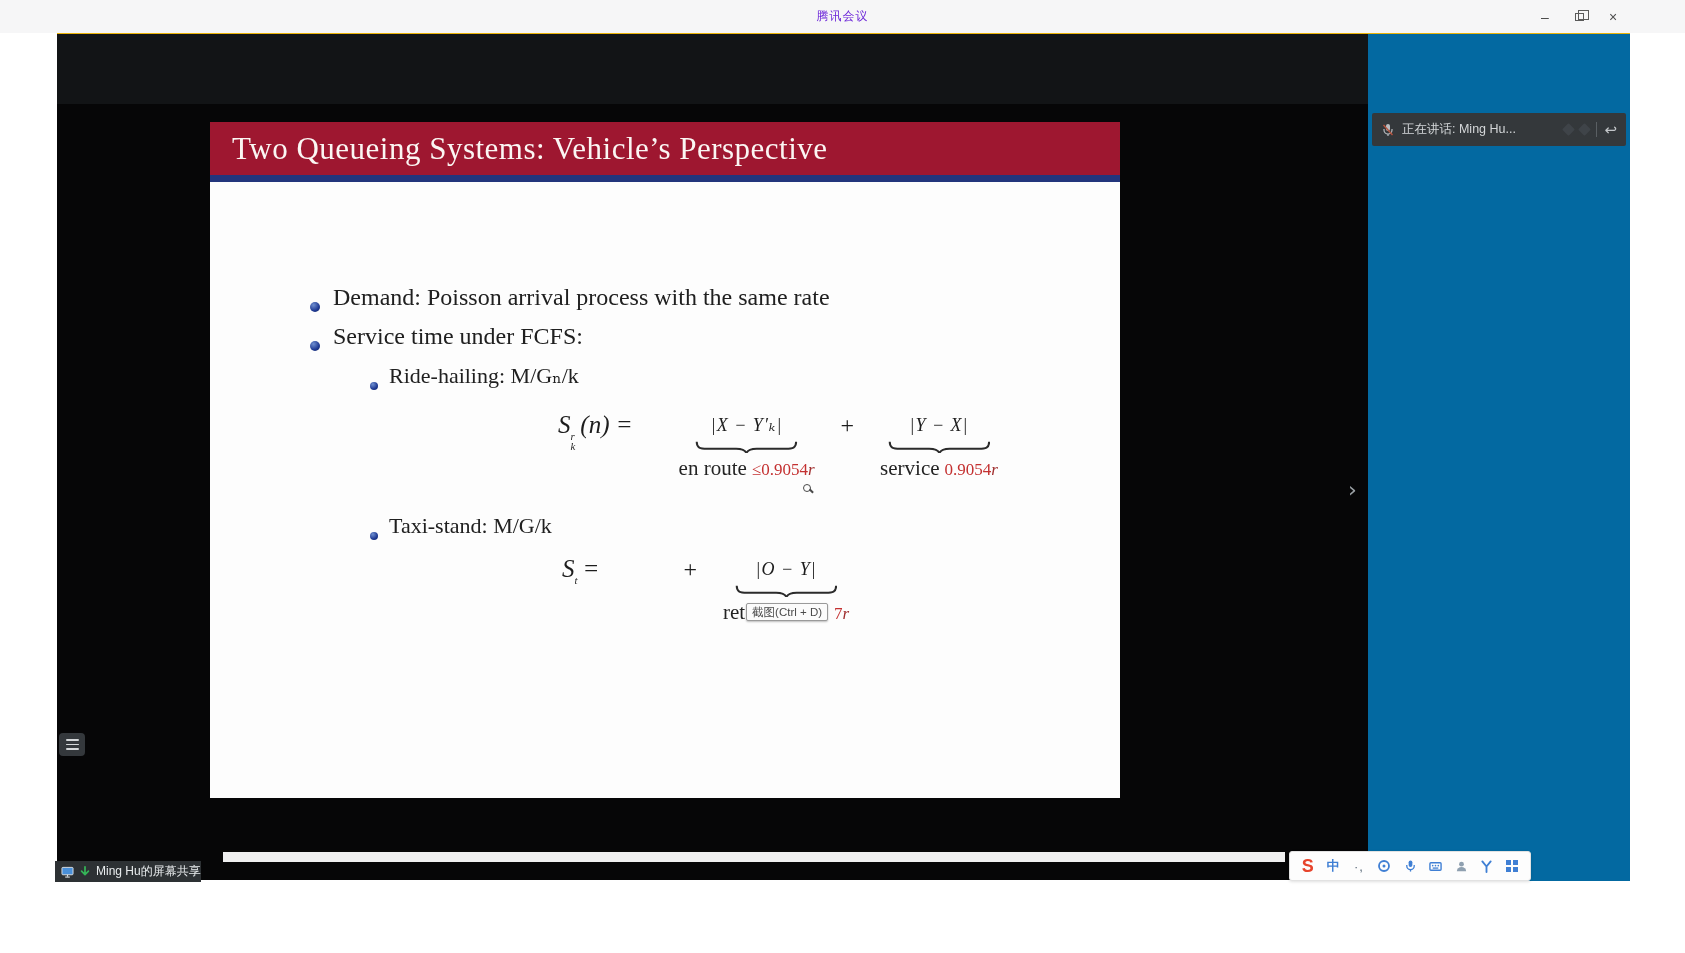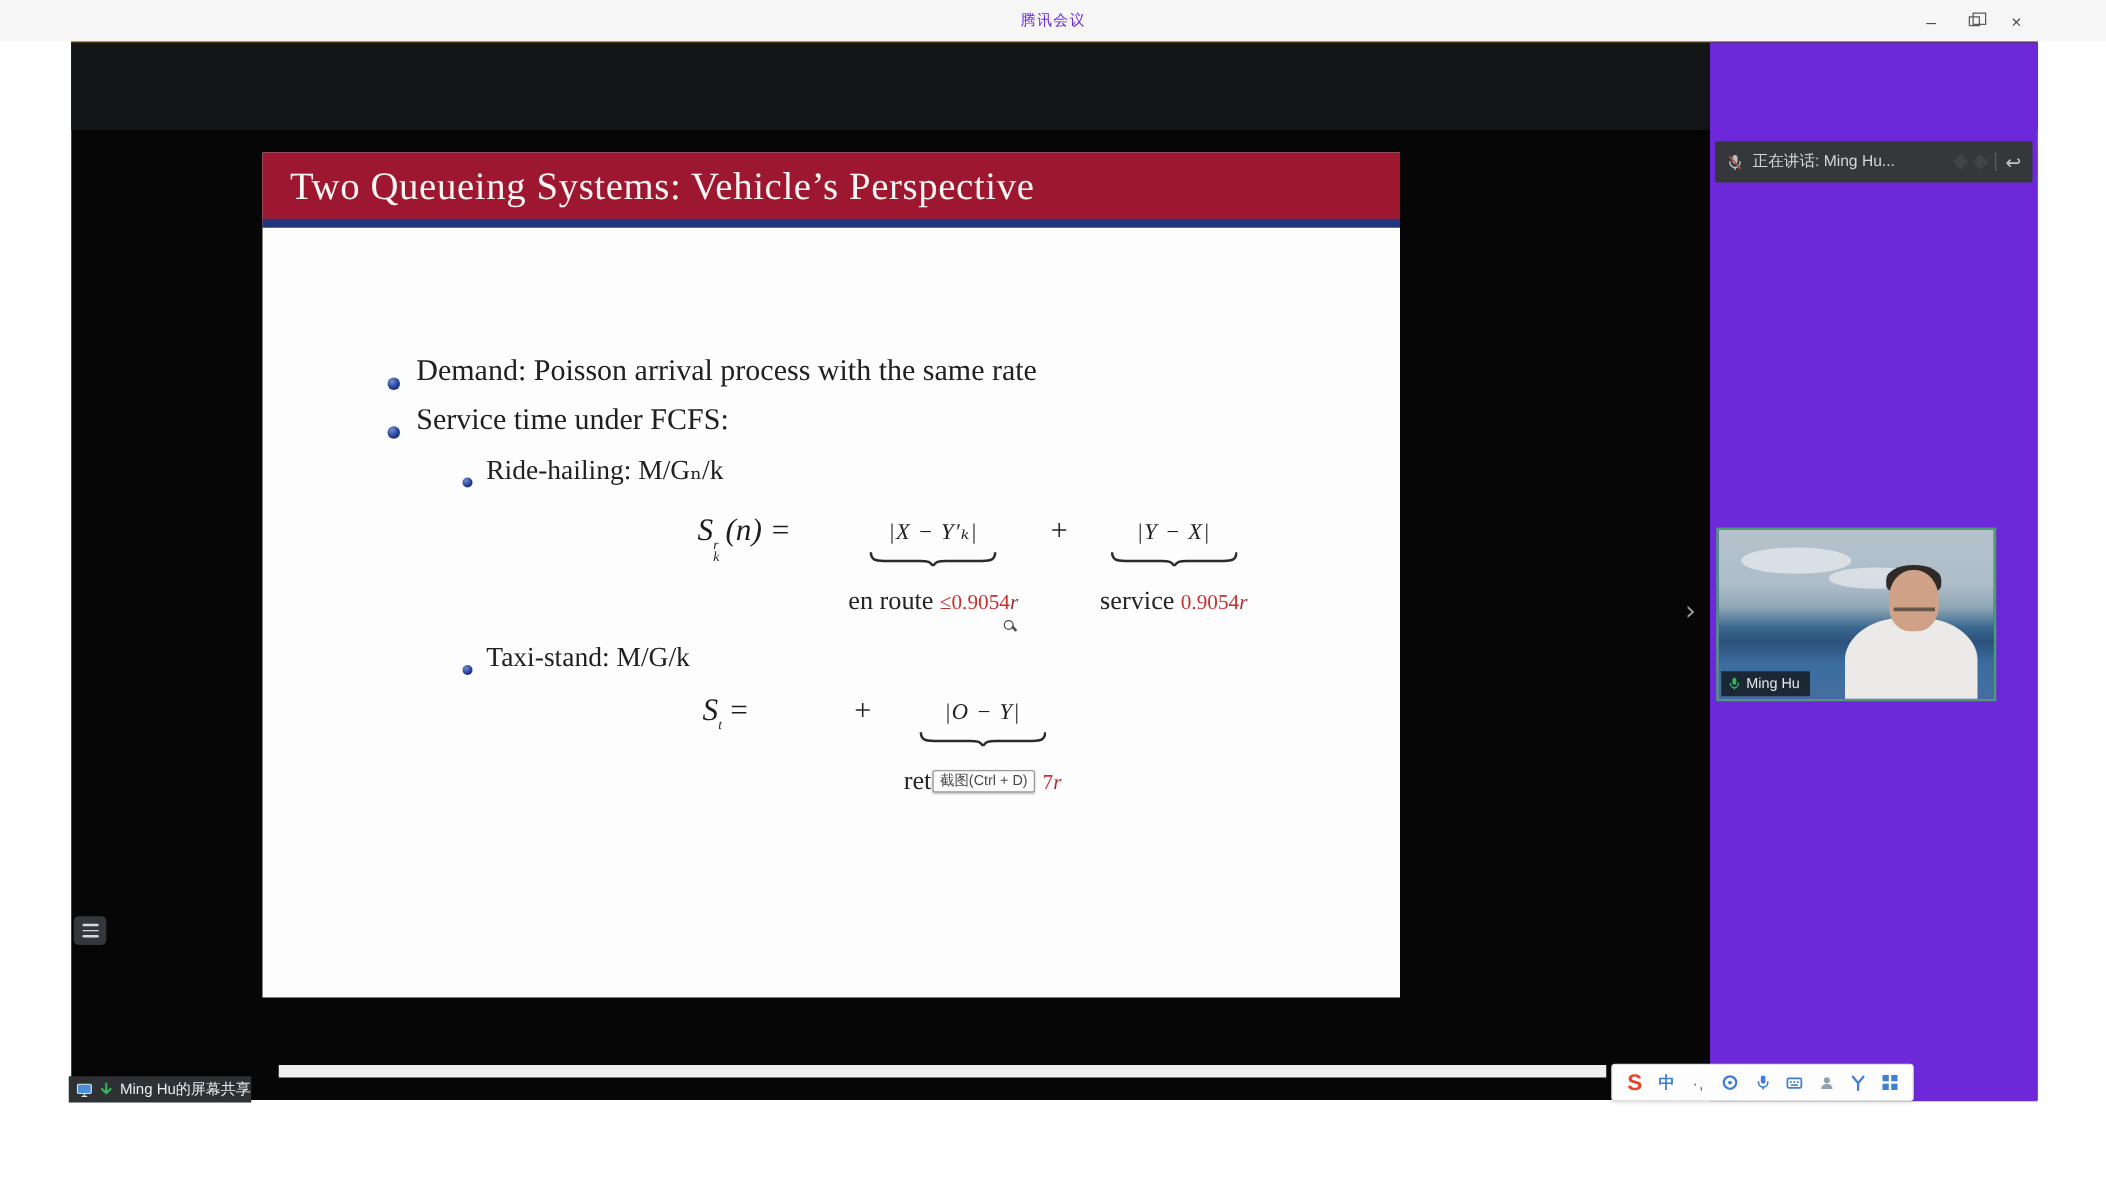--- a/index.html
+++ b/index.html
@@ -47,21 +47,21 @@
   .f1 .lhs{margin-right:46px}.f2 .lhs{margin-right:58px}
   .supsub{display:inline-flex;flex-direction:column;align-items:flex-start;font-size:13px;
     line-height:.95;vertical-align:-7px;font-style:italic}
   .lhs .rest{margin-left:5px}
   .plus{font-size:24px;line-height:30px;margin:0 26px;font-style:normal}
   .term{display:flex;flex-direction:column;align-items:center}
   .stack{display:flex;flex-direction:column;align-items:center}
   .expr{font-size:18px;font-style:italic;letter-spacing:1px;line-height:30px;white-space:nowrap}
   .brace{width:100%;height:12px;margin-top:1px}
   .brace path{fill:none;stroke:#2b2b2b;stroke-width:2;vector-effect:non-scaling-stroke}
-  .tlabel{position:relative;margin-top:15px;white-space:nowrap;font-size:21px;color:#242424}
+  .tlabel{position:relative;margin-top:3px;white-space:nowrap;font-size:21px;color:#242424}
   .rv{color:#c43131;font-size:17px;margin-left:5px}
   .ru{color:#a03030;font-size:17px;font-style:italic}
   .cursor{position:absolute;width:8px;height:8px;border:1.5px solid #4a4a4a;border-radius:50%;
     right:4px;bottom:-11px}
   .cursor::after{content:"";position:absolute;width:5px;height:1.6px;background:#4a4a4a;
     transform:rotate(45deg);right:-4px;bottom:-1px}
   .tooltip{display:inline-block;background:#fbfbfb;border:1px solid #9a9a9a;border-radius:2px;
     box-shadow:0 1px 2px rgba(0,0,0,.25);padding:0 5px;margin:0 1px;position:relative;top:-3px;
     font-family:"Liberation Sans","DejaVu Sans",sans-serif;font-size:11.5px;color:#4a4a4a;line-height:16px}
 
@@ -71,21 +71,21 @@
     align-items:center;cursor:pointer}
   .hline{width:13px;height:1.6px;background:#d5d8da;border-radius:1px}
   .chevron{position:absolute;left:1291px;top:445px;color:#9aa0a5;font-size:22px;line-height:22px;
     cursor:pointer;font-family:"DejaVu Sans",sans-serif}
   .white-sliver{position:absolute;left:166px;top:818px;width:1062px;height:10px;background:#efefef}
   .sharepill{position:absolute;left:-2px;top:827px;height:21px;background:#2d3134;
     display:flex;align-items:center;gap:5px;padding:0 0 0 6px}
   .sharepill span{font-size:12px;color:#e9ecee;white-space:nowrap}
 
   
-  .sidebar{position:absolute;left:1311px;top:0;width:262px;height:847px;background:#6d28d9}
+  .sidebar{position:absolute;left:1311px;top:0;width:262px;height:847px;background:#0369a1}
   .speakbar{position:absolute;left:4px;top:79px;width:254px;height:33px;background:#34383b;
     border-radius:2px;display:flex;align-items:center;gap:7px;padding:0 9px}
   .speaklabel{font-size:12.5px;color:#d4d7d9;white-space:nowrap;overflow:hidden}
   .spacer{flex:1}
   .fade{width:9px;height:9px;background:#3f4449;transform:rotate(45deg);border-radius:1px;flex:none}
   .vdiv{width:1px;height:15px;background:#5a5f63;flex:none}
   .backarrow{color:#c2c6c9;font-size:15px;cursor:pointer;font-family:"DejaVu Sans",sans-serif}
 
   .video{position:absolute;left:5px;top:388px;width:224px;height:139px;border:2px solid #4c9e72;
     overflow:hidden;cursor:pointer}
@@ -224,38 +224,20 @@
           <line x1="2.5" y1="2" x2="11.5" y2="12" stroke="#b5543f" stroke-width="1.4"></line>
         </svg>
         <span class="speaklabel">正在讲话: Ming Hu...</span>
         <span class="spacer"></span>
         <span class="fade"></span>
         <span class="fade"></span>
         <span class="vdiv"></span>
         <span class="backarrow">↩</span>
       </div>
 
-      <div class="video">
-        <div class="vart">
-          <span class="cloud c1"></span>
-          <span class="cloud c2"></span>
-          <span class="shirt"></span>
-          <span class="hair"></span>
-          <span class="head"></span>
-          <span class="glasses"></span>
-        </div>
-        <div class="vname">
-          <svg width="11" height="12" viewBox="0 0 14 14">
-            <rect x="5" y="1" width="4" height="7" rx="2" fill="#35b558"></rect>
-            <path d="M3,6 v1 a4,4 0 0 0 8,0 v-1" fill="none" stroke="#35b558" stroke-width="1.4"></path>
-            <line x1="7" y1="11" x2="7" y2="13" stroke="#35b558" stroke-width="1.4"></line>
-          </svg>
-          <span>Ming Hu</span>
-        </div>
-      </div>
     </div>
 
     <div class="sharepill">
       <svg width="13" height="12" viewBox="0 0 14 13">
         <rect x="1" y="1.5" width="12" height="8" rx="1" fill="#4a90d9" stroke="#dfe3e6" stroke-width="1"></rect>
         <line x1="7" y1="9.5" x2="7" y2="11.5" stroke="#dfe3e6" stroke-width="1.2"></line>
         <line x1="4.5" y1="12" x2="9.5" y2="12" stroke="#dfe3e6" stroke-width="1.2"></line>
       </svg>
       <svg width="12" height="12" viewBox="0 0 14 14">
         <path d="M7,1 V9 M3,6 L7,10 L11,6" fill="none" stroke="#35b558" stroke-width="2" stroke-linecap="round" stroke-linejoin="round"></path>

